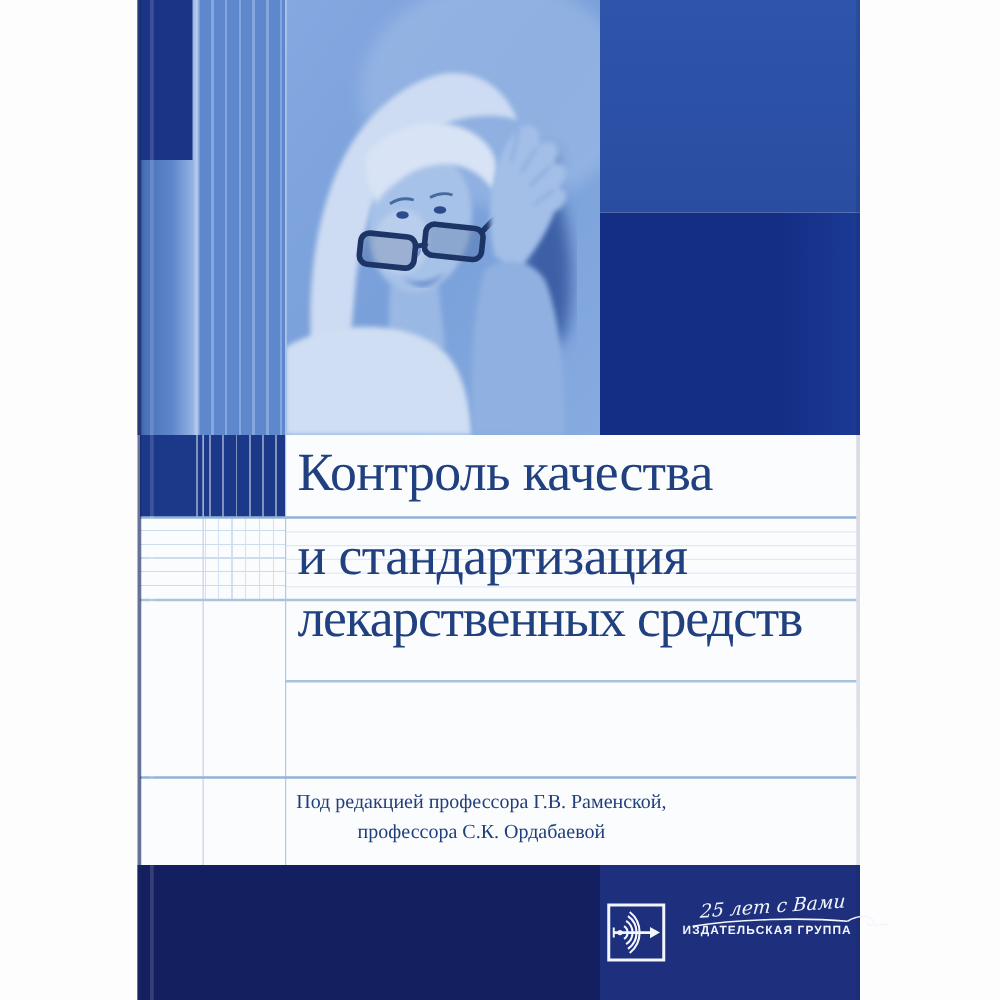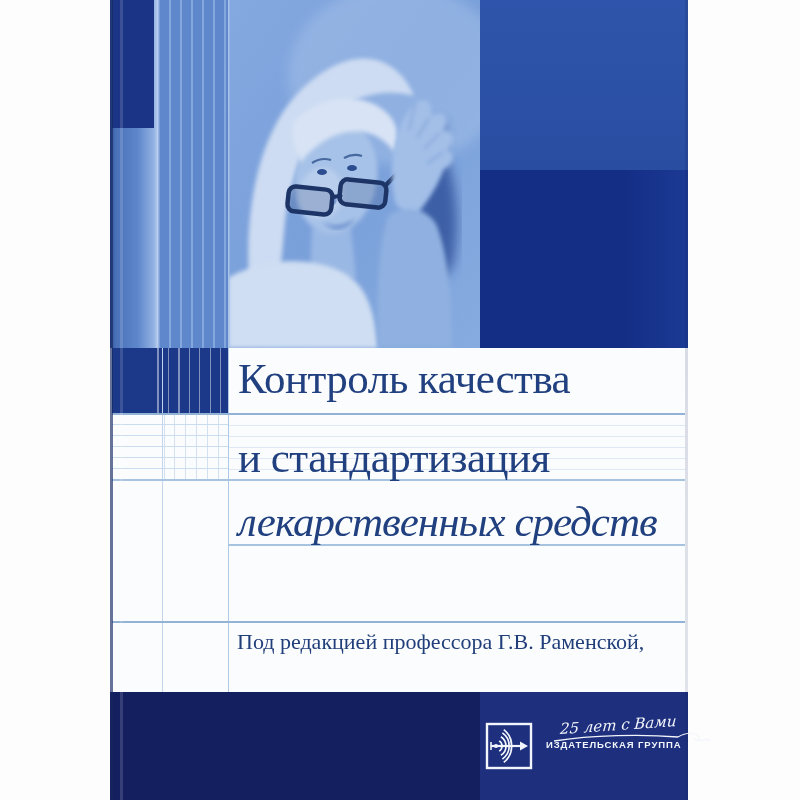--- a/index.html
+++ b/index.html
@@ -40,27 +40,27 @@
   .vline-b{position:absolute;left:118px;top:0;width:1px;height:344px;background:#afc9e6;}
   .rule{position:absolute;left:119px;width:456px;height:1px;background:#dfe9f5;}
   .sep{position:absolute;background:#93b3d6;}
   .sep-1{left:2px;top:65px;width:573px;height:2px;}
   .sep-2{left:2px;top:131px;width:573px;height:2px;background:#a8c3df;}
   .sep-3{left:118px;top:196px;width:457px;height:2px;background:#a8c3df;}
   .sep-4{left:2px;top:273px;width:573px;height:2px;}
   .title-line{position:absolute;left:128px;color:#21407f;font-family:"Liberation Serif",serif;
     font-size:43px;line-height:1;white-space:nowrap;letter-spacing:-.5px;}
   .t1{top:9px;}
-  .t2{top:88px;}
-  .t3{top:152px;letter-spacing:-1px;font-style:italic;}
+  .t2{top:76px;}
+  .t3{top:126px;letter-spacing:-1px;}
   .subtitle{position:absolute;left:129px;top:205px;color:#1d4080;
     font-family:"Liberation Sans",sans-serif;font-weight:700;font-size:19.5px;
     line-height:23px;letter-spacing:-.2px;white-space:nowrap;}
   .editors{position:absolute;left:127px;top:282px;color:#203e7a;
-    font-family:"Liberation Serif",serif;font-size:22px;line-height:24px;white-space:nowrap;}
+    font-family:"Liberation Serif",serif;font-size:16px;line-height:24px;white-space:nowrap;}
   
   .bband{position:absolute;left:0;top:692px;width:578px;height:108px;background:#141f60;}
   .bband-right{position:absolute;left:370px;top:0;width:208px;height:108px;background:#1d2f7d;}
   .logo{position:absolute;left:375px;top:26px;display:flex;align-items:center;gap:9px;color:#f2f5fb;}
   .logo-texts{position:relative;width:170px;height:56px;}
   .logo-anniv{position:absolute;left:18px;top:-2px;font-family:"DejaVu Serif",serif;
     font-style:italic;font-size:15px;transform:rotate(-4deg) skewX(-8deg);white-space:nowrap;}
   .logo-flourish{position:absolute;left:10px;top:14px;}
   .logo-group{position:absolute;left:4px;top:21px;font-family:"Liberation Sans",sans-serif;
     font-weight:700;font-size:9.5px;letter-spacing:.9px;white-space:nowrap;}
@@ -154,20 +154,21 @@
       <div class="sep sep-3"></div>
       <div class="sep sep-4"></div>
 
       <div class="title-line t1">Контроль качества</div>
       <div class="title-line t2">и стандартизация</div>
       <div class="title-line t3">лекарственных средств</div>
 
 
       <div class="editors">
         <div>Под редакцией профессора Г.В. Раменской,</div>
+        <div>профессора С.К. Ордабаевой</div>
       </div>
     </div>
 
     <div class="bband">
       <div class="bband-right"></div>
       <div class="logo">
         <svg width="48" height="48" viewBox="0 0 48 48">
           <rect x="2" y="2" width="44" height="44" fill="none" stroke="#f2f5fb" stroke-width="2.4"></rect>
           <circle cx="11" cy="24" r="2.1" fill="#f2f5fb"></circle>
           <path d="M14.2,18.9 A6,6 0 0 1 14.2,29.1" fill="none" stroke="#f2f5fb" stroke-width="1.7"></path>

